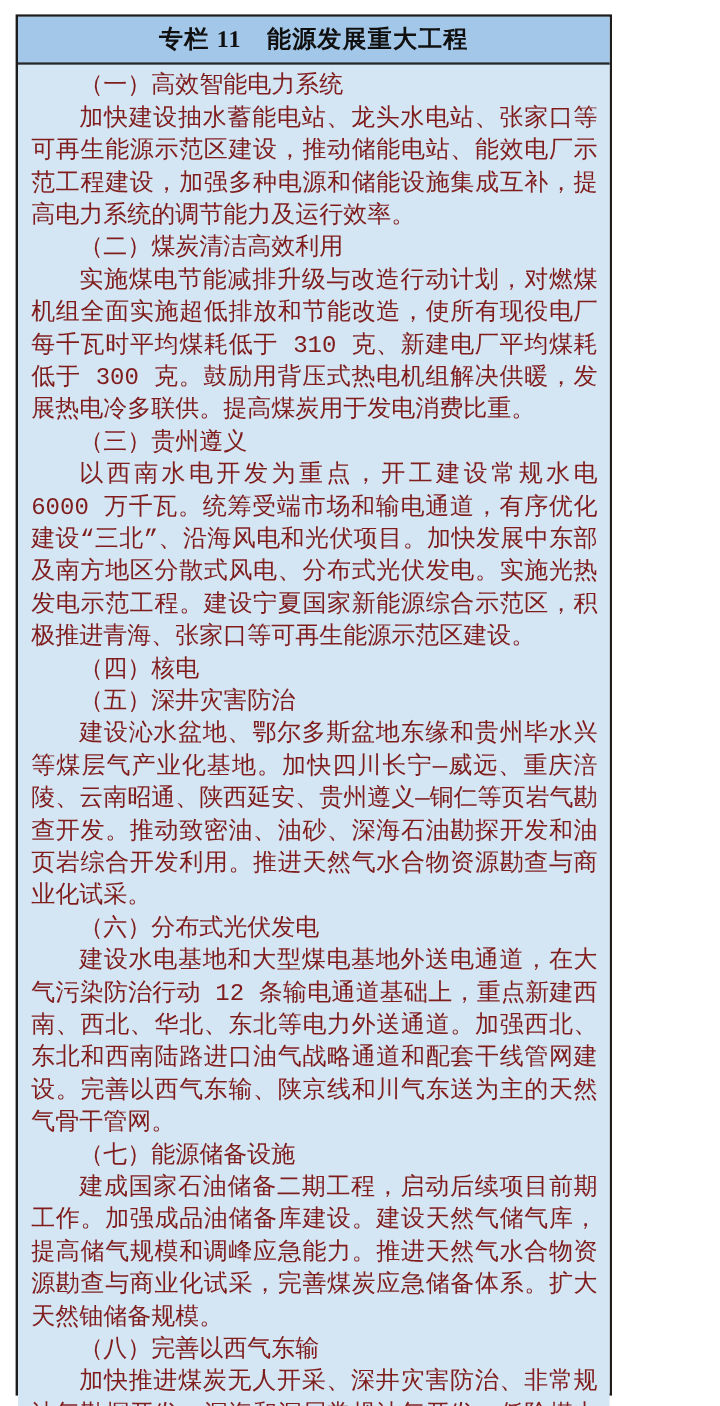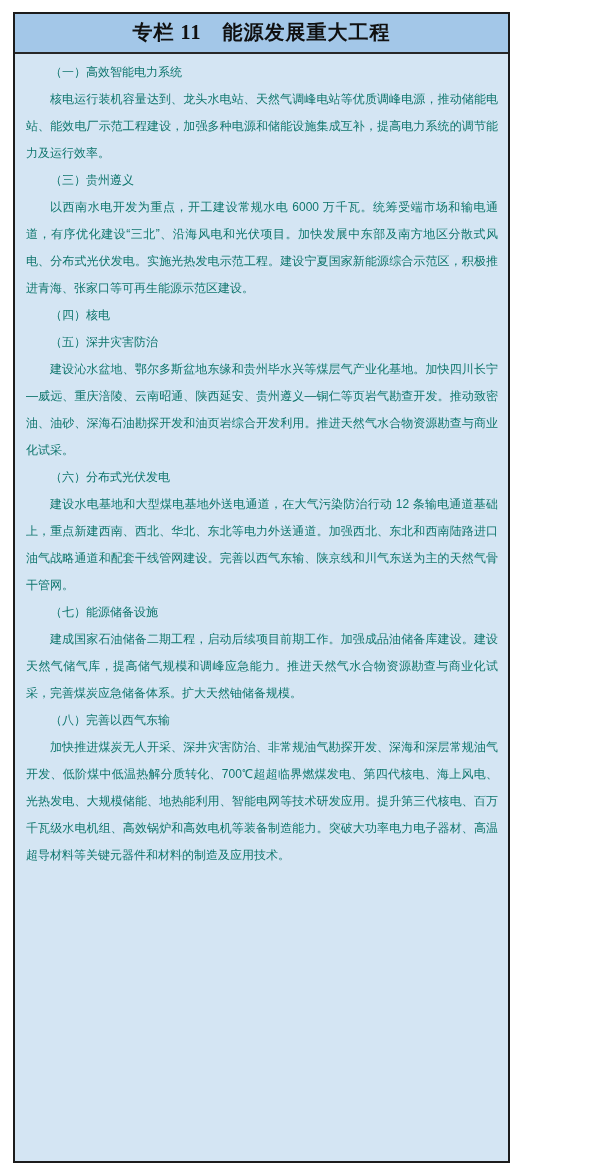--- a/index.html
+++ b/index.html
@@ -37,42 +37,46 @@
     letter-spacing: 1px;
   }
   .panel-body {
     background: #d4e5f3;
     padding: 5px 10px 10px 11px;
     flex: 1 1 auto;
   }
   .section-heading,
   .section-paragraph {
     margin: 0;
-    font-family: Liberation Sans, sans-serif;
-    font-size: 12px;
+    font-family: Liberation Mono, monospace;
+    font-size: 20px;
     line-height: 27px;
-    color: #0f766e;
+    color: #7f1d1d;
     text-indent: 2em;
   }
   .section-paragraph {
     text-align: justify;
   }
 </style>
 </head>
 <body>
 
 <div class="page">
   <div class="panel">
     <div class="panel-header">
       <span class="panel-title">专栏 11　能源发展重大工程</span>
     </div>
     <div class="panel-body" id="sections-container">
         <div>
           <p class="section-heading">（一）高效智能电力系统</p>
-          <p class="section-paragraph">核电运行装机容量达到、龙头水电站、天然气调峰电站等优质调峰电源，推动储能电站、能效电厂示范工程建设，加强多种电源和储能设施集成互补，提高电力系统的调节能力及运行效率。</p>
+          <p class="section-paragraph">加快建设抽水蓄能电站、龙头水电站、张家口等可再生能源示范区建设，推动储能电站、能效电厂示范工程建设，加强多种电源和储能设施集成互补，提高电力系统的调节能力及运行效率。</p>
+        </div>
+        <div>
+          <p class="section-heading">（二）煤炭清洁高效利用</p>
+          <p class="section-paragraph">实施煤电节能减排升级与改造行动计划，对燃煤机组全面实施超低排放和节能改造，使所有现役电厂每千瓦时平均煤耗低于 310 克、新建电厂平均煤耗低于 300 克。鼓励用背压式热电机组解决供暖，发展热电冷多联供。提高煤炭用于发电消费比重。</p>
         </div>
         <div>
           <p class="section-heading">（三）贵州遵义</p>
           <p class="section-paragraph">以西南水电开发为重点，开工建设常规水电 6000 万千瓦。统筹受端市场和输电通道，有序优化建设“三北”、沿海风电和光伏项目。加快发展中东部及南方地区分散式风电、分布式光伏发电。实施光热发电示范工程。建设宁夏国家新能源综合示范区，积极推进青海、张家口等可再生能源示范区建设。</p>
         </div>
         <div>
           <p class="section-heading">（四）核电</p>
         </div>
         <div>
           <p class="section-heading">（五）深井灾害防治</p>

